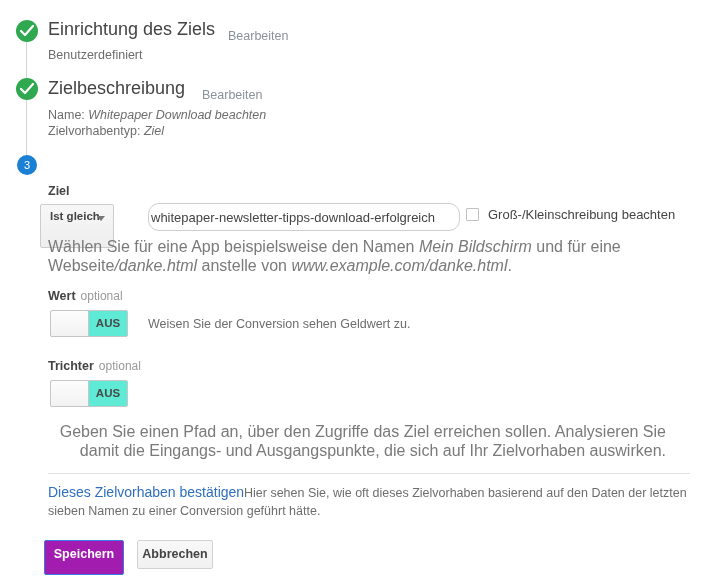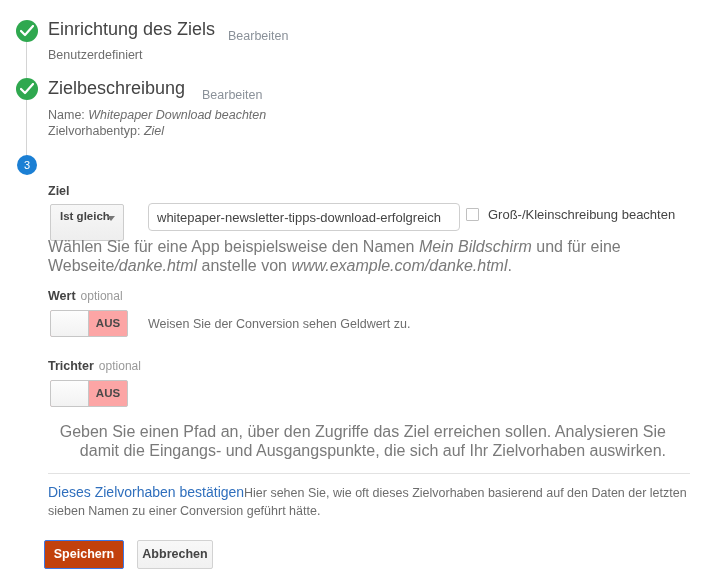--- a/index.html
+++ b/index.html
@@ -117,24 +117,24 @@
   .optional-tag {
     font-weight: normal;
     color: #999999;
     font-size: 12px;
     padding-left: 5px;
   }
 
   
   .select-box {
     position: absolute;
-    left: 50px;
+    left: 40px;
     top: 204px;
     width: 74px;
-    height: 37px;
+    height: 44px;
     background: linear-gradient(#f7f7f7, #eeeeee);
     border: 1px solid #cccccc;
     border-radius: 2px;
     box-sizing: border-box;
     font-size: 12px;
     color: #444444;
     cursor: pointer;
   }
   .select-box .sel-text {
     position: absolute;
@@ -156,25 +156,25 @@
 
   
   .text-input {
     position: absolute;
     left: 148px;
     top: 203px;
     width: 312px;
     height: 28px;
     box-sizing: border-box;
     border: 1px solid #cfcfcf;
-    border-radius: 4px;
+    border-radius: 11px;
     font-family: "Liberation Sans", sans-serif;
     font-size: 13px;
     color: #444444;
-    padding: 0 8px;
+    padding: 0 2px;
     background: #ffffff;
     outline: none;
   }
 
   
   .cb-wrap {
     position: absolute;
     left: 466px;
     top: 207px;
     display: flex;
@@ -209,21 +209,21 @@
 
   
   .toggle {
     position: absolute;
     left: 50px;
     width: 78px;
     height: 27px;
     border: 1px solid #c6c6c6;
     border-radius: 2px;
     box-sizing: border-box;
-    background: #fca5a5;
+    background: #5eead4;
     cursor: pointer;
     overflow: hidden;
   }
   .toggle-knob {
     position: absolute;
     left: 0;
     top: 0;
     width: 38px;
     height: 25px;
     background: linear-gradient(#fdfdfd, #f2f2f2);
@@ -293,23 +293,23 @@
     font-size: 12.5px;
     font-weight: bold;
     border-radius: 2px;
     cursor: pointer;
     text-align: center;
   }
   .btn-save {
     left: 44px;
     top: 540px;
     width: 80px;
-    height: 29px;
+    height: 35px;
     line-height: 27px;
-    background: #c2410c;
+    background: #a21caf;
     border: 1px solid #3b78e7;
     color: #ffffff;
   }
   .btn-cancel {
     left: 137px;
     top: 540px;
     width: 76px;
     height: 29px;
     line-height: 27px;
     background: linear-gradient(#f8f8f8, #f1f1f1);

